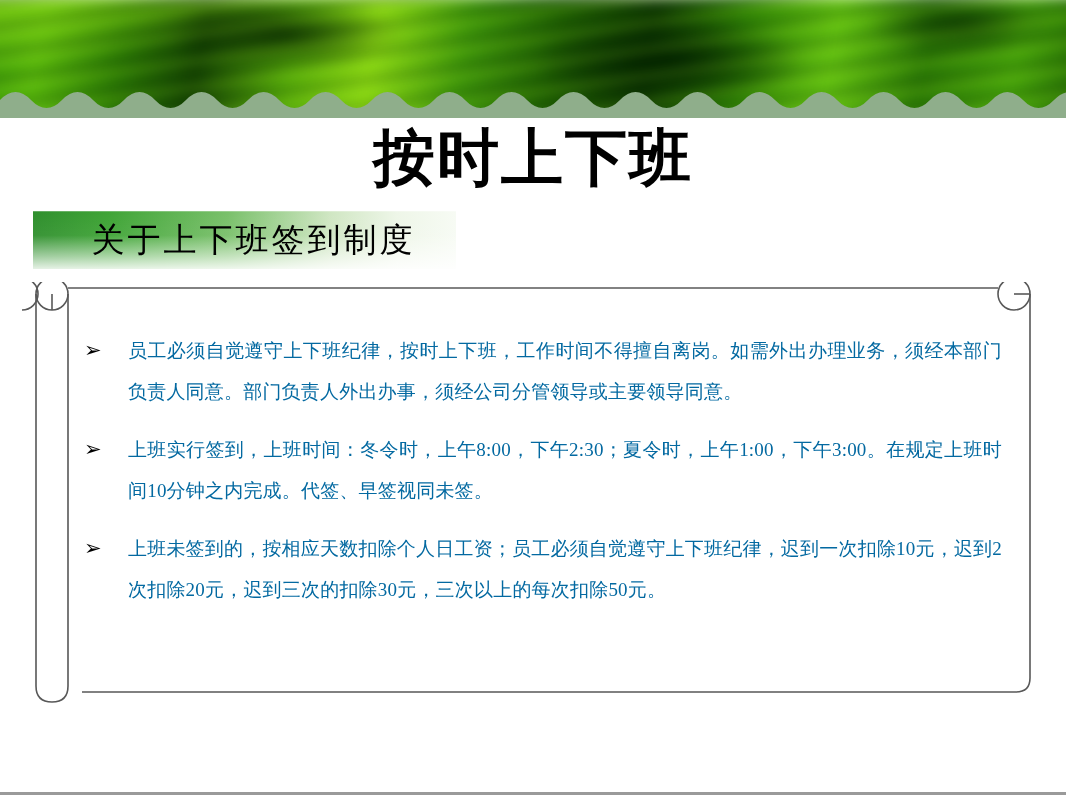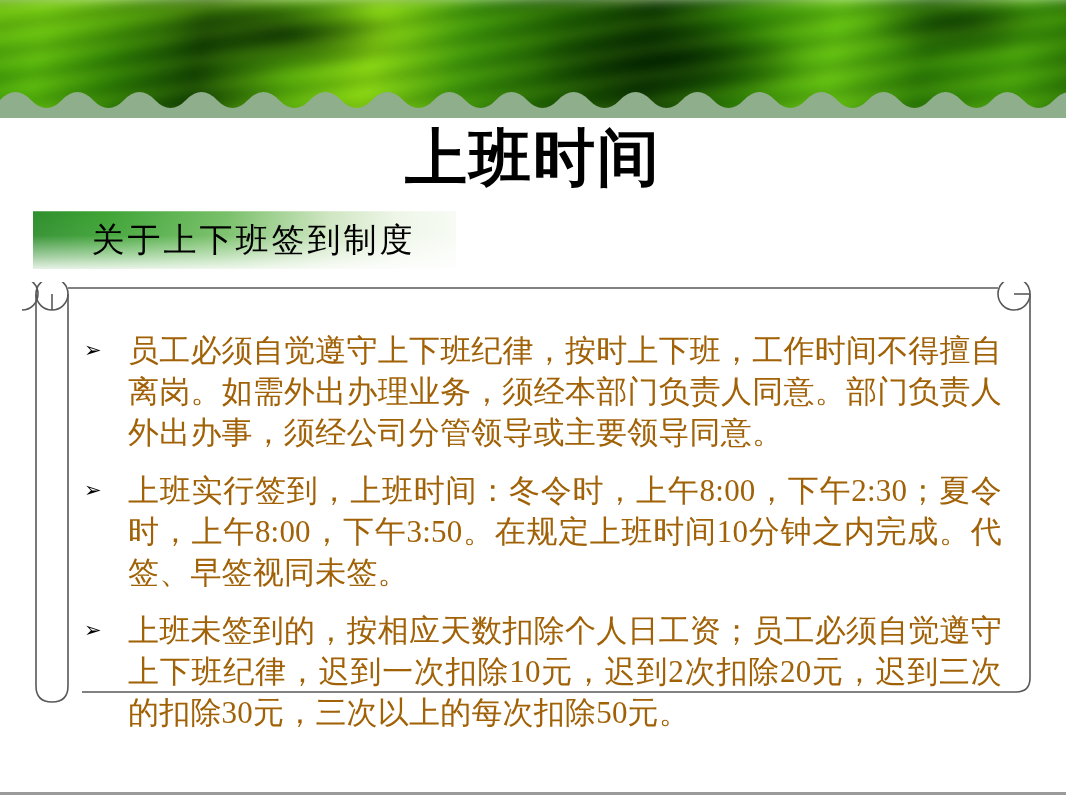--- a/index.html
+++ b/index.html
@@ -167,23 +167,23 @@
     font-size: 21px;
     line-height: 41px;
     color: #000000;
     text-align: left;
     padding-left: 12px;
     box-sizing: border-box;
   }
   .list-text {
     flex: 1 1 auto;
     font-family: "Liberation Serif", "DejaVu Serif", serif;
-    font-size: 31px;
+    font-size: 19px;
     line-height: 41px;
-    color: #a16207;
+    color: #0369a1;
     text-align: justify;
     text-justify: inter-character;
     letter-spacing: 0.2px;
   }
 
   
   .bottom-rule {
     position: absolute;
     left: 0;
     top: 792px;
@@ -220,21 +220,21 @@
                  q15.5,-16 31,0 q15.5,16 31,0
                  q15.5,-16 31,0 q15.5,16 31,0
                  q15.5,-16 31,0 q15.5,16 31,0
                  q15.5,-16 31,0 q15.5,16 31,0
                  q15.5,-16 31,0
                  L1066,40 L0,40 Z" fill="#8fae8b"></path>
       </svg>
     </div>
   </div>
 
-  <div class="slide-title">上班时间</div>
+  <div class="slide-title">按时上下班</div>
 
   <div class="subtitle-banner">
     <div class="subtitle-text">关于上下班签到制度</div>
   </div>
 
   <div class="content-frame">
     <svg width="1022" height="432" viewBox="0 0 1022 432" xmlns="http://www.w3.org/2000/svg">
       <g fill="none" stroke="#585858" stroke-width="1.6">
 
         <path d="M14,12 L14,404 q0,16 16,16 q16,0 16,-16 L46,12"></path>
@@ -257,21 +257,21 @@
 
   <div class="body-list">
 
     <div class="list-item">
       <span class="bullet-marker">➢</span>
       <span class="list-text">员工必须自觉遵守上下班纪律，按时上下班，工作时间不得擅自离岗。如需外出办理业务，须经本部门负责人同意。部门负责人外出办事，须经公司分管领导或主要领导同意。</span>
     </div>
 
     <div class="list-item">
       <span class="bullet-marker">➢</span>
-      <span class="list-text">上班实行签到，上班时间：冬令时，上午8:00，下午2:30；夏令时，上午8:00，下午3:50。在规定上班时间10分钟之内完成。代签、早签视同未签。</span>
+      <span class="list-text">上班实行签到，上班时间：冬令时，上午8:00，下午2:30；夏令时，上午1:00，下午3:00。在规定上班时间10分钟之内完成。代签、早签视同未签。</span>
     </div>
 
     <div class="list-item">
       <span class="bullet-marker">➢</span>
       <span class="list-text">上班未签到的，按相应天数扣除个人日工资；员工必须自觉遵守上下班纪律，迟到一次扣除10元，迟到2次扣除20元，迟到三次的扣除30元，三次以上的每次扣除50元。</span>
     </div>
 
   </div>
 
   <div class="bottom-rule"></div>

